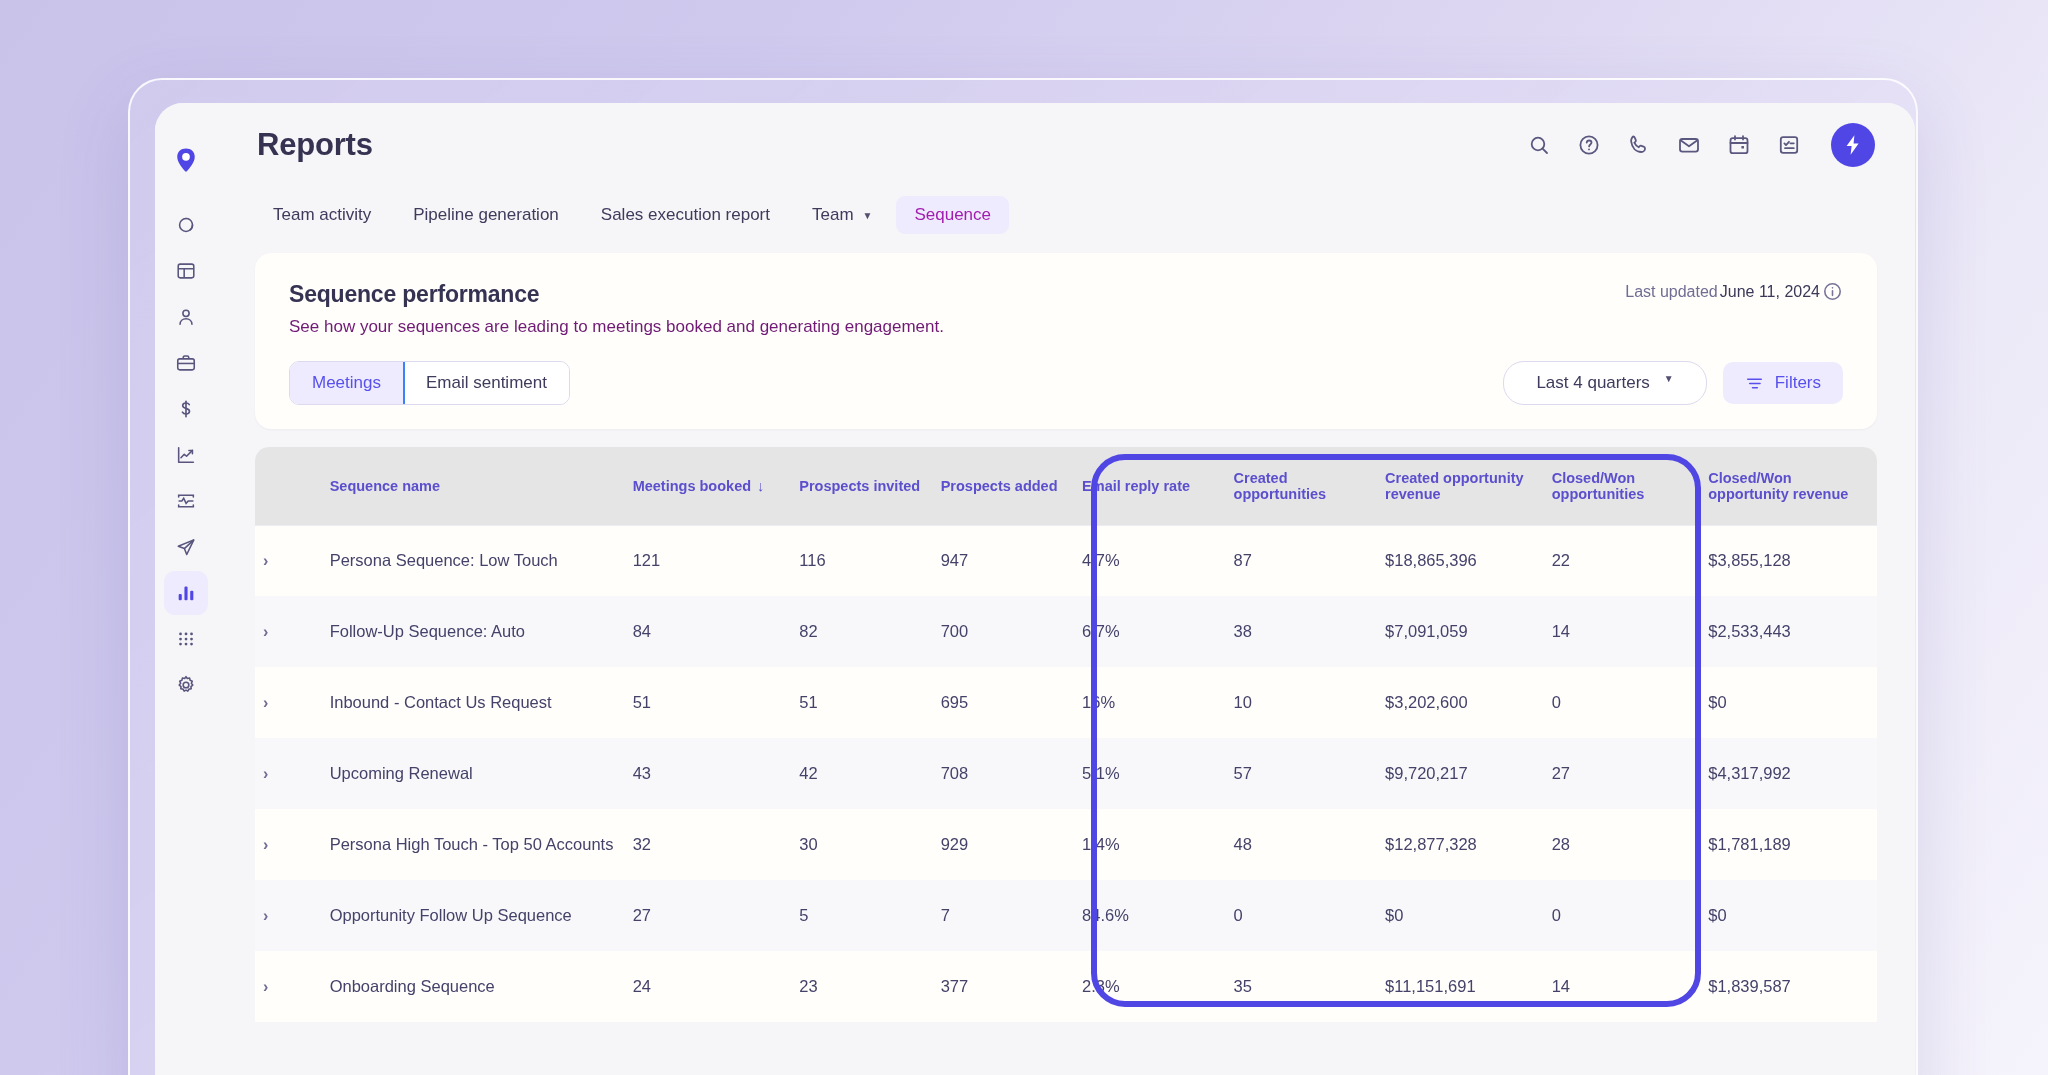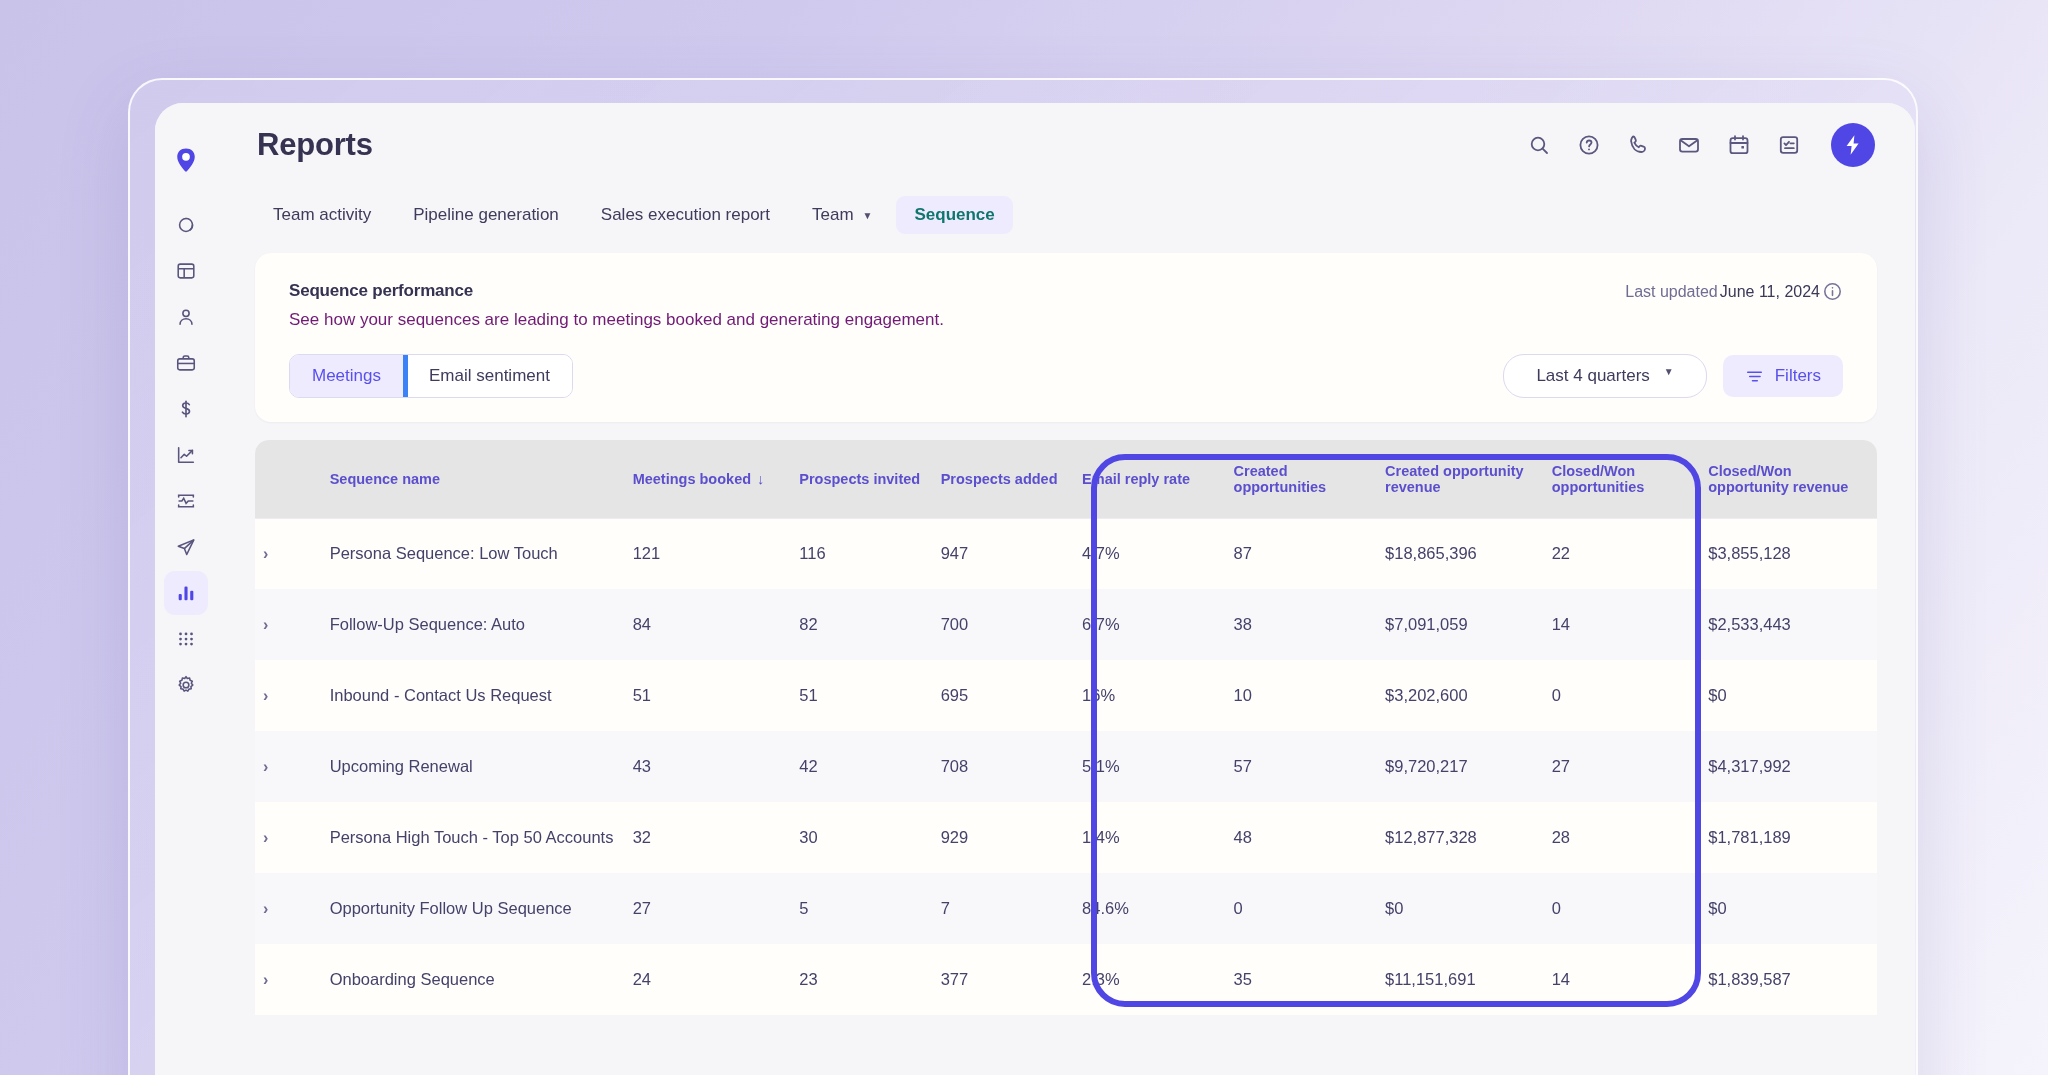--- a/index.html
+++ b/index.html
@@ -89,54 +89,54 @@
     height: 56px;
     display: flex; align-items: center; gap: 6px;
     padding: 0 38px;
   }
   .tab {
     font-size: 17px; color: #3e3b5c;
     padding: 9px 18px; border-radius: 9px;
     display: flex; align-items: center; gap: 9px;
     cursor: pointer; white-space: nowrap;
   }
-  .tab.active { background: #eeebfe; color: #0f766e; font-weight: 700; }
+  .tab.active { background: #eeebfe; color: #a21caf; font-weight: 400; }
   .caret { font-size: 10px; color: #53506f; }
 
   
   #panel {
     margin: 10px 38px 0 38px;
     background: #fffefb;
     border-radius: 16px;
     padding: 28px 34px 24px 34px;
     box-shadow: 0 1px 2px rgba(60,50,110,0.05);
     position: relative;
   }
-  #panel-title { font-size: 17px; font-weight: bold; color: #353252; letter-spacing: -0.2px; }
+  #panel-title { font-size: 23px; font-weight: bold; color: #353252; letter-spacing: -0.2px; }
   #panel-sub { font-size: 17px; color: #701a75; margin-top: 9px; }
 
   #panel-row2 {
     margin-top: 24px;
     display: flex; align-items: center;
   }
 
   
   #segmented {
     display: inline-flex;
     border: 1px solid #ddd9ee;
     border-radius: 10px;
     overflow: hidden;
     background: #fff;
   }
   .seg {
     font-size: 17px; padding: 11px 22px; cursor: pointer;
     color: #3e3b5c; background: #fff;
   }
   .seg.active { background: #eeebfe; color: #5850ec; font-weight: 500; }
-  .seg + .seg { border-left: 5px solid #3b82f6; padding-left: 21px; }
+  .seg + .seg { border-left: 2px solid #3b82f6; padding-left: 21px; }
 
   
   #panel-right-top {
     position: absolute; right: 34px; top: 28px;
     display: flex; align-items: center; gap: 2px;
     font-size: 16px;
   }
   #lu-label { color: #706d93; }
   #lu-date { color: #3b3858; }
   #info-icon { color: #77749a; display:flex; cursor:pointer; }

